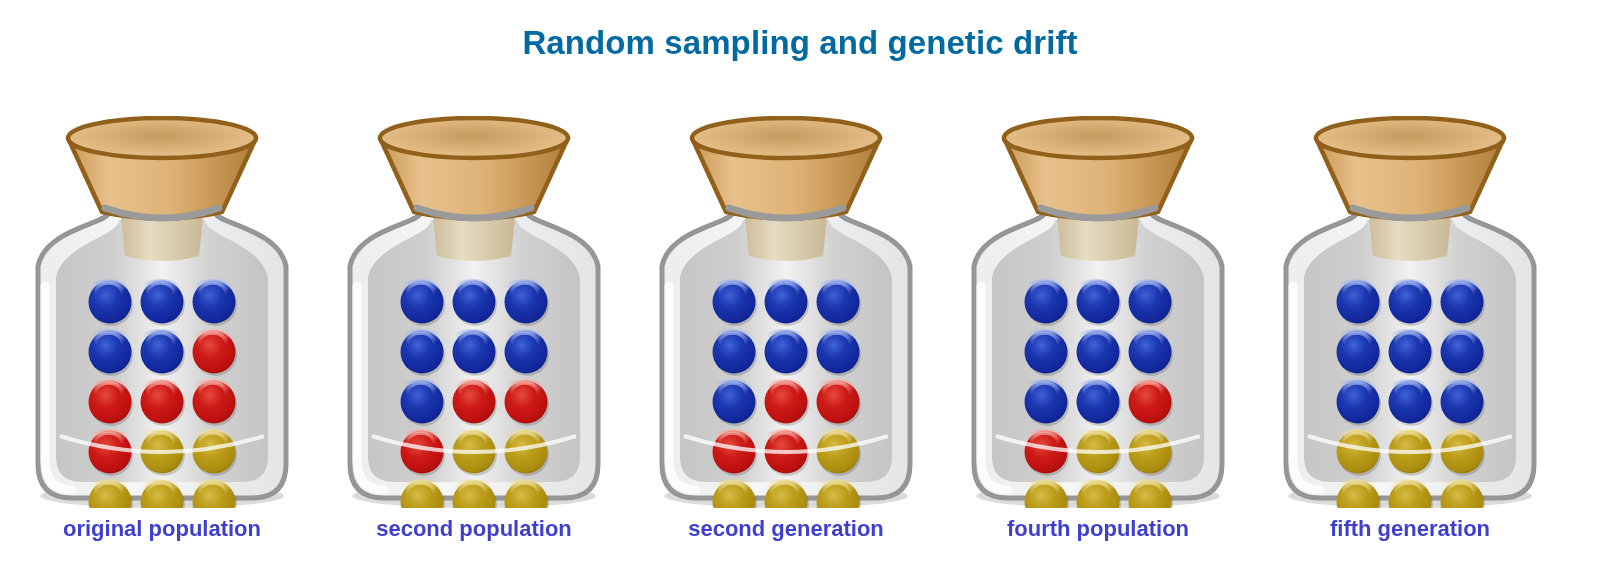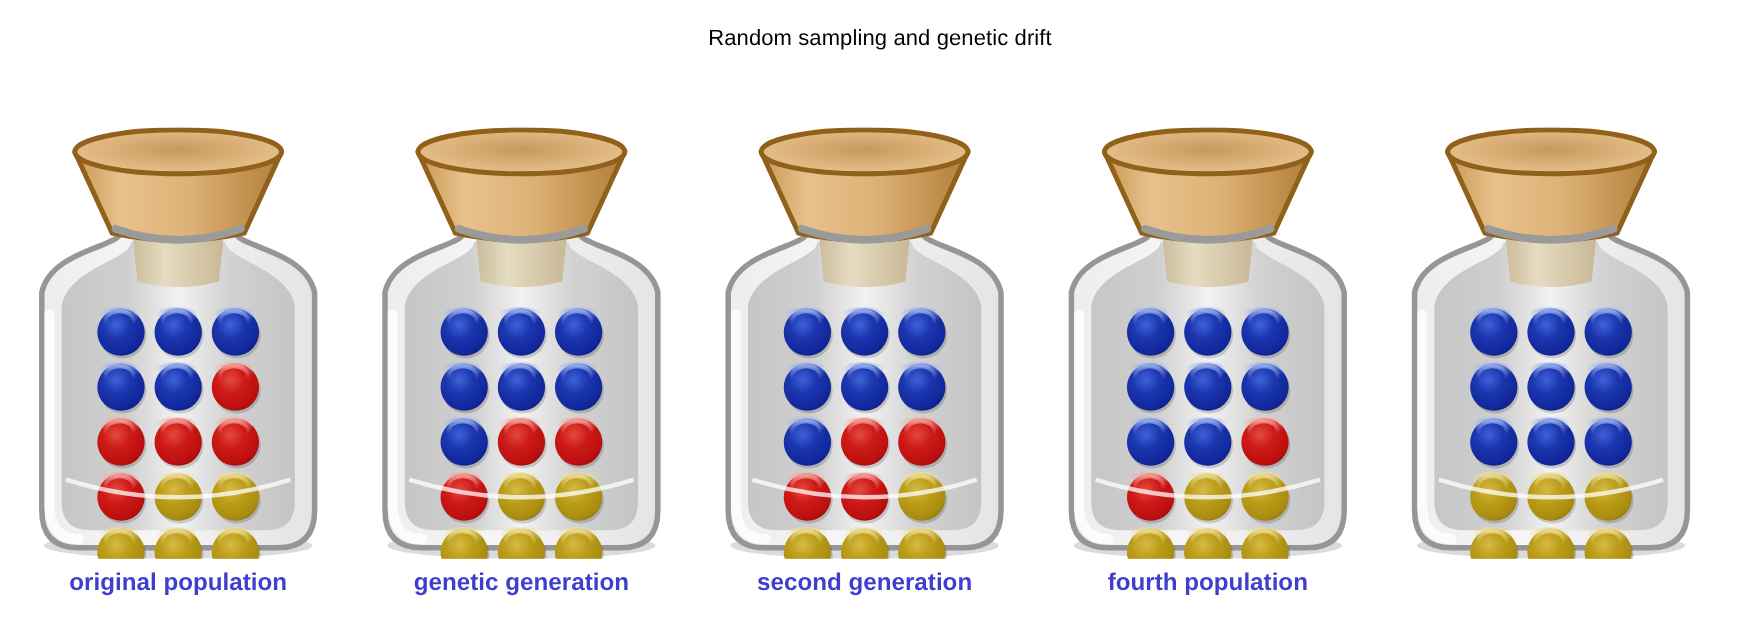--- a/index.html
+++ b/index.html
@@ -22,23 +22,23 @@
     height: 571px;
     background: #ffffff;
   }
 
   #title {
     position: absolute;
     top: 24px;
     left: 0;
     width: 1600px;
     text-align: center;
-    font-size: 20px;
-    font-weight: normal;
-    color: #000000;
+    font-size: 33px;
+    font-weight: bold;
+    color: #0369a1;
     letter-spacing: 0.1px;
     font-family: "Liberation Sans", sans-serif;
   }
 
   #jars-row {
     position: absolute;
     top: 116px;
     left: 0;
     width: 1572px;
     height: 460px;
@@ -331,21 +331,21 @@
                 <circle cx="208" cy="386" r="21.5" fill="url(#mYellow)"></circle>
                 <path d="M 193.81 376.11 A 12.9 9.03 0 0 1 219.61 376.11" fill="none" stroke="url(#shineYellow)" stroke-width="3.44" stroke-linecap="round" opacity="0.85"></path>
                 <path d="M 191.23000000000002 373.1 A 15.479999999999999 7.739999999999999 0 0 1 222.19 373.1" fill="none" stroke="url(#shineYellow)" stroke-width="2.79" stroke-linecap="round" opacity="0.69"></path>
                 <path d="M 189.51000000000002 370.52 A 17.2 6.45 0 0 1 223.91 370.52" fill="none" stroke="url(#shineYellow)" stroke-width="2.15" stroke-linecap="round" opacity="0.53"></path>
               </g>
             </g>
             <path d="M 54 320 Q 156 352, 258 320" fill="none" stroke="#ffffff" stroke-width="4" opacity="0.75"></path>
             <path d="M 39 170 L 39 342 Q 39 374, 66 374" fill="none" stroke="#ffffff" stroke-width="9" opacity="0.8" stroke-linecap="round"></path>
           </svg>
         </div>
-        <div class="jar-label">genetic generation</div>
+        <div class="jar-label">second population</div>
       </div>
       <div class="jar-cell">
         <div class="jar-graphic">
           <svg viewBox="0 0 312 392" width="312" height="392">
             <ellipse cx="156" cy="380" rx="122" ry="12" fill="#000" opacity="0.14"></ellipse>
             <path d="M 103 55 L 103 96 C 103 108, 40 112, 32 150 L 32 348 Q 32 382, 66 382 L 246 382 Q 280 382, 280 348 L 280 150 C 272 112, 209 108, 209 96 L 209 55 Z" fill="url(#glassOuterGrad)" stroke="#969696" stroke-width="5" stroke-linejoin="round"></path>
             <path d="M 113 104 C 113 120, 56 128, 50 162 L 50 340 Q 50 366, 76 366 L 236 366 Q 262 366, 262 340 L 262 162 C 256 128, 199 120, 199 104 Z" fill="url(#glassGrad)"></path>
             <path d="M 115 102 L 197 102 L 193 140 Q 156 150, 119 140 Z" fill="url(#corkNeck)"></path>
             <g>
               <path d="M 62 22 L 96 96 Q 156 109, 216 96 L 250 22 Z" fill="url(#corkSide)" stroke="#91601b" stroke-width="4.5" stroke-linejoin="round"></path>
@@ -706,20 +706,21 @@
                 <circle cx="208" cy="386" r="21.5" fill="url(#mYellow)"></circle>
                 <path d="M 193.81 376.11 A 12.9 9.03 0 0 1 219.61 376.11" fill="none" stroke="url(#shineYellow)" stroke-width="3.44" stroke-linecap="round" opacity="0.85"></path>
                 <path d="M 191.23000000000002 373.1 A 15.479999999999999 7.739999999999999 0 0 1 222.19 373.1" fill="none" stroke="url(#shineYellow)" stroke-width="2.79" stroke-linecap="round" opacity="0.69"></path>
                 <path d="M 189.51000000000002 370.52 A 17.2 6.45 0 0 1 223.91 370.52" fill="none" stroke="url(#shineYellow)" stroke-width="2.15" stroke-linecap="round" opacity="0.53"></path>
               </g>
             </g>
             <path d="M 54 320 Q 156 352, 258 320" fill="none" stroke="#ffffff" stroke-width="4" opacity="0.75"></path>
             <path d="M 39 170 L 39 342 Q 39 374, 66 374" fill="none" stroke="#ffffff" stroke-width="9" opacity="0.8" stroke-linecap="round"></path>
           </svg>
         </div>
+        <div class="jar-label">fifth generation</div>
       </div>
     </div>
 
   <svg width="0" height="0" style="position:absolute;left:-9999px;top:-9999px" aria-hidden="true">
     <defs>
 
       <linearGradient id="glassGrad" x1="0" y1="0" x2="1" y2="0">
         <stop offset="0%" stop-color="#c6c6c6"></stop>
         <stop offset="28%" stop-color="#cfcfcf"></stop>
         <stop offset="50%" stop-color="#f2f2f2"></stop>

